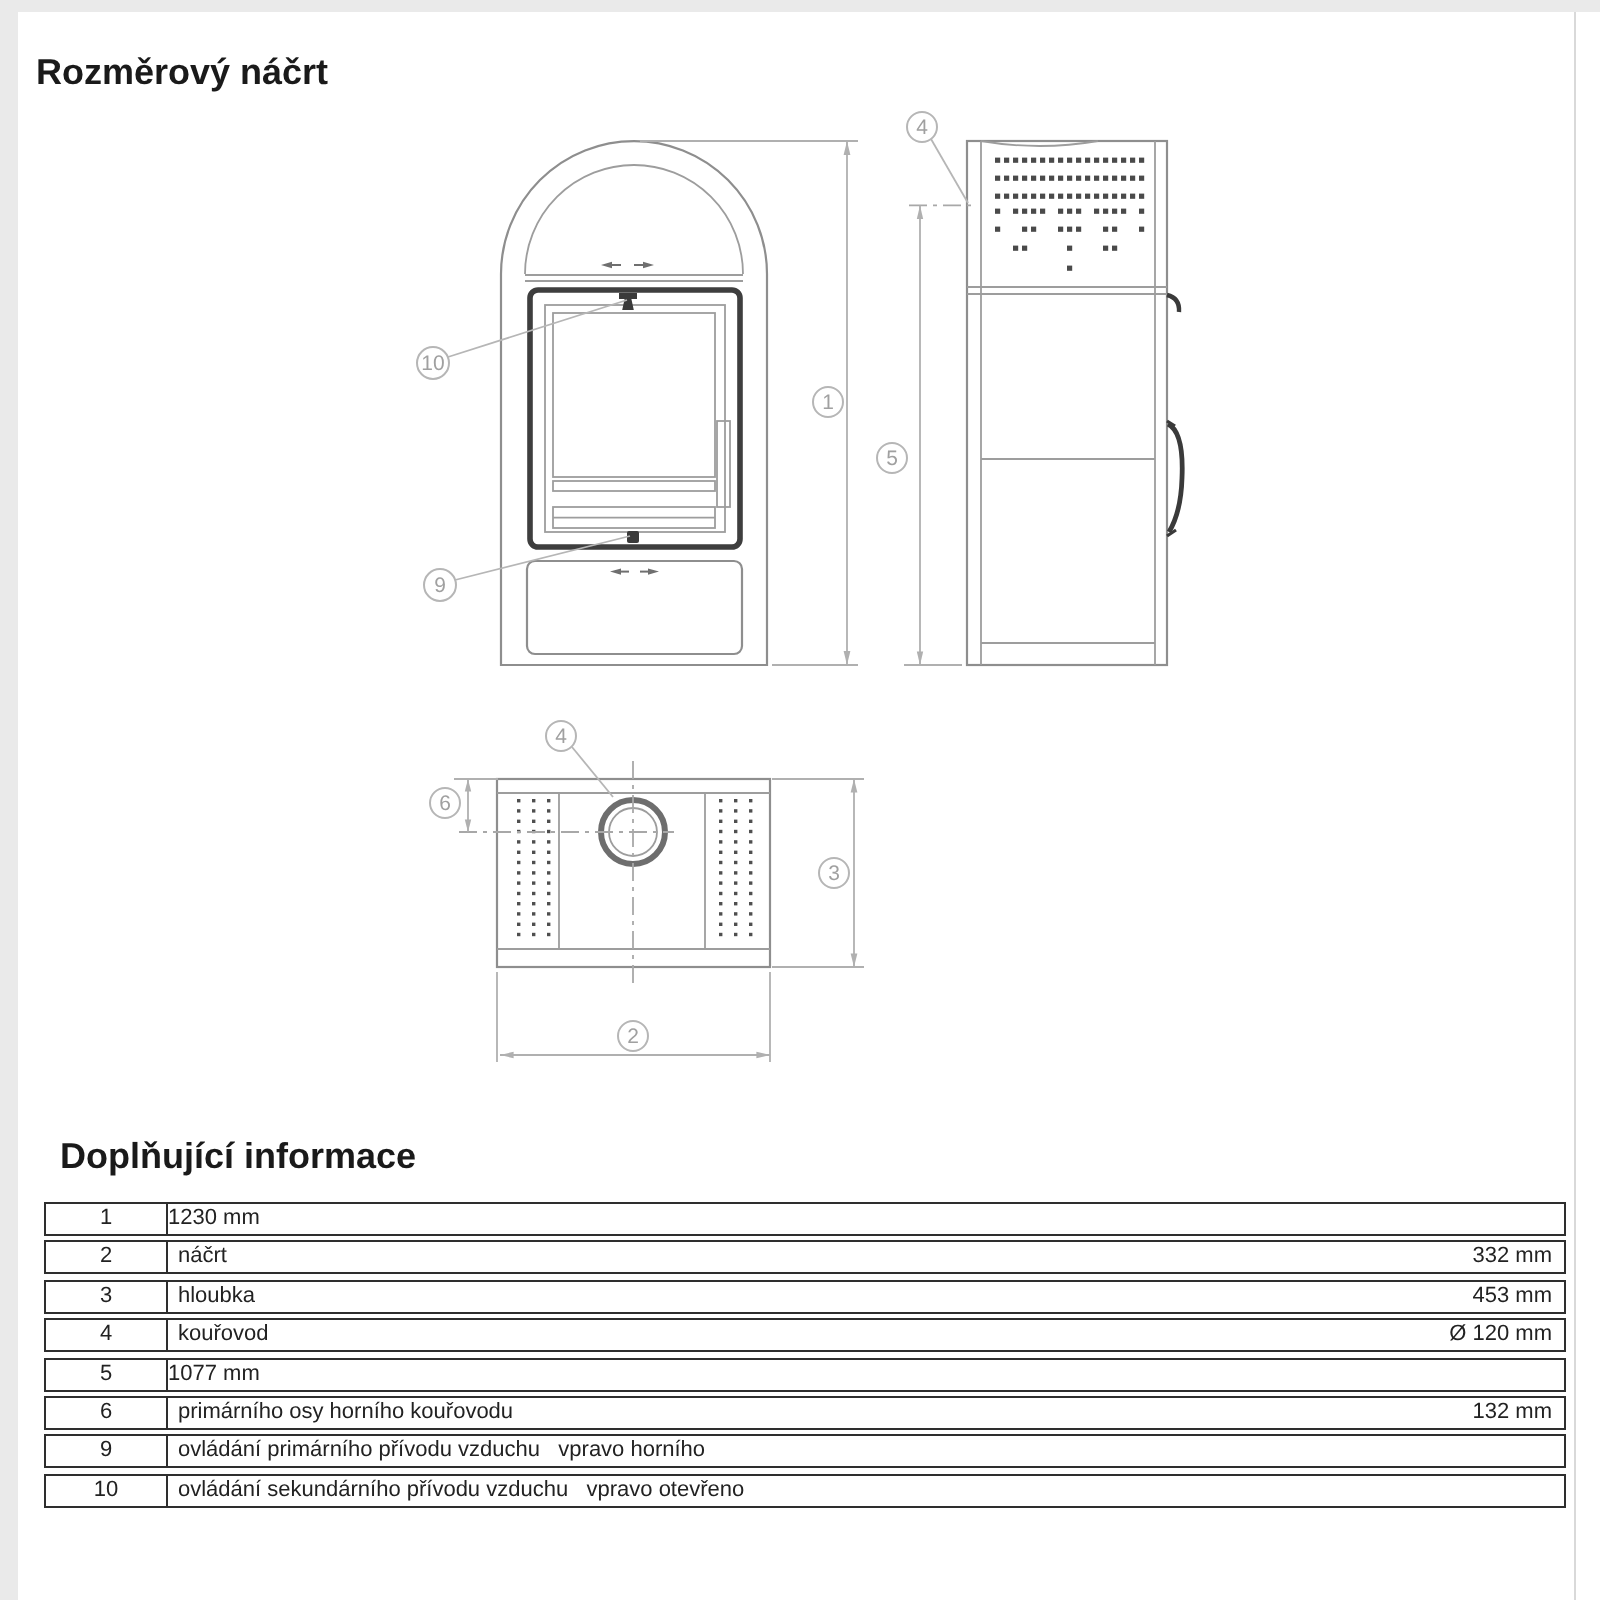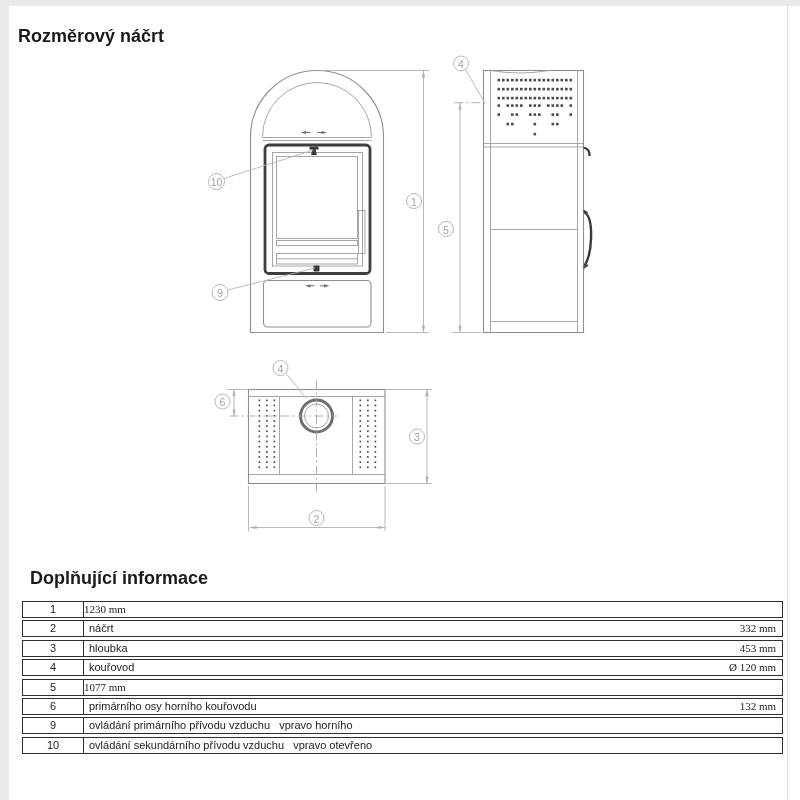--- a/index.html
+++ b/index.html
@@ -17,21 +17,21 @@
   #title1{left:18px;top:26px;}
   #title2{left:18px;top:568px;margin-left:12px;}
   svg.drawing{position:absolute;left:0;top:0;}
   .info-table{position:absolute;left:22px;top:601px;width:761px;}
   .t-row{
     display:flex;align-items:stretch;height:15px;border:1px solid #2e2e2e;
     margin-bottom:2.4px;background:#fff;font-size:11px;color:#222;line-height:15px;
   }
   .t-num{width:60px;text-align:center;border-right:1px solid #2e2e2e;}
   .t-desc{flex:1;padding-left:5px;white-space:pre;overflow:hidden;}
-  .t-val{padding-right:6px;text-align:right;white-space:pre;font-family:Liberation Serif, serif;}
+  .t-val{padding-right:6px;text-align:right;white-space:pre;}
   
   .ln{stroke:#8e8e8e;stroke-width:1.1;fill:none;}
   .ln2{stroke:#9d9d9d;stroke-width:0.9;fill:none;}
   .frame{stroke:#3e3e3e;stroke-width:2.8;fill:none;}
   .dim{stroke:#b0b0b0;stroke-width:0.9;fill:none;}
   .dimf{fill:#b0b0b0;stroke:none;}
   .lead{stroke:#b6b6b6;stroke-width:0.9;fill:none;}
   .cl{stroke:#a8a8a8;stroke-width:0.9;fill:none;stroke-dasharray:9 3 2 3;}
   .balloon{stroke:#b6b6b6;stroke-width:1;fill:#ffffff;}
   .btext{fill:#a0a0a0;font-size:10.5px;font-family:"Liberation Sans",sans-serif;}

